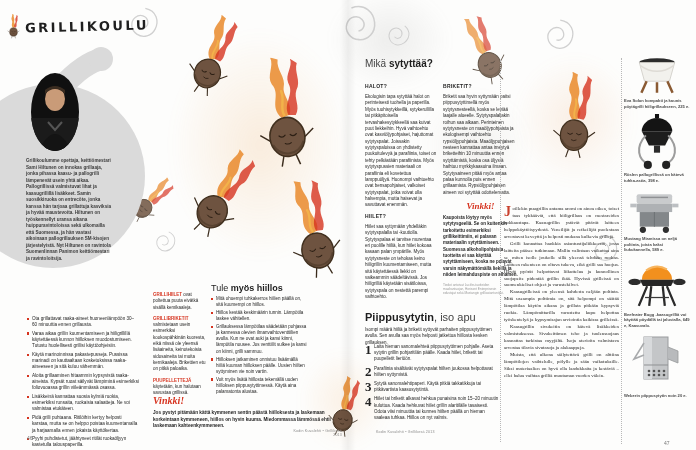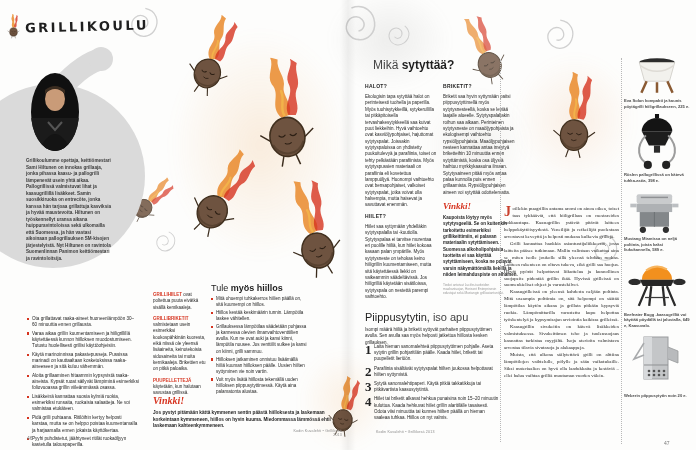--- a/index.html
+++ b/index.html
@@ -29,37 +29,37 @@
          font-size:15.5px;color:#232323;}
   .terms{left:153px;top:292px;width:54px;font-size:4.5px;line-height:1.4;}
   .terms p{margin:0 0 5px 0;}
   .term{color:#d6331f;font-weight:bold;}
   .hiillos{left:211px;top:283px;width:96px;}
   .hiillos-h{font-size:9px;}
   .hiillos-h .lt{font-weight:300;}
   .hiillos-h .bd{font-weight:bold;}
   ul.hbul{margin:3px 0 0 0;padding:0;list-style:none;font-size:4.5px;line-height:1.35;width:96px;}
   ul.hbul li{position:relative;padding-left:5px;margin-bottom:2px;}
-  .vinkki-lab{font-family:"Liberation Serif",serif;font-style:italic;font-weight:bold;color:#d6331f;}
+  .vinkki-lab{font-family:"Liberation Serif",serif;font-style:italic;font-weight:bold;color:#d6331f;text-align:center;}
   .mid-vinkki{left:153px;top:390px;width:182px;}
   .mid-vinkki .vinkki-lab{font-size:10px;}
   .mid-vinkki .vtx{font-size:4.7px;font-weight:bold;line-height:1.4;margin-top:2px;}
   
-  .syt-h{left:373px;top:58px;font-size:12px;}
+  .syt-h{left:365px;top:58px;font-size:10px;}
   .syt-h .lt{font-weight:300;color:#444;}
   .syt-h .bd{font-weight:bold;}
   .col{font-size:4.5px;line-height:1.42;}
   .collab{font-weight:bold;font-size:5px;letter-spacing:.3px;margin:0 0 2px 0;}
   .col p{margin:0 0 4px 0;}
   .col .vinkki-lab{font-size:9px;display:block;margin:3px 0 2px 0;}
   .col .vtx{font-weight:bold;}
   .credit{font-size:3.2px;color:#9a9a9a;line-height:1.35;margin-top:4px;width:62px;}
   
   .pii-h{left:365px;top:311px;font-size:11px;}
-  .pii-h .bd{font-weight:normal;}
+  .pii-h .bd{font-weight:bold;}
   .pii-h .lt{font-weight:300;color:#444;text-align:center;}
   .pii-intro{left:365px;top:327px;width:134px;font-size:4.5px;line-height:1.4;}
   .steps{left:365px;top:344px;width:136px;}
   .step{display:flex;margin-bottom:3px;}
   .step .num{font-family:"Liberation Serif",serif;font-weight:bold;font-size:13px;line-height:.9;
              width:9px;flex:0 0 9px;color:#222;}
   .step .stx{font-size:4.5px;line-height:1.38;}
   
   .art-h{left:505px;top:170px;width:118px;font-family:"Liberation Serif",serif;font-weight:bold;
          font-size:15px;line-height:1.08;color:#232323;}

